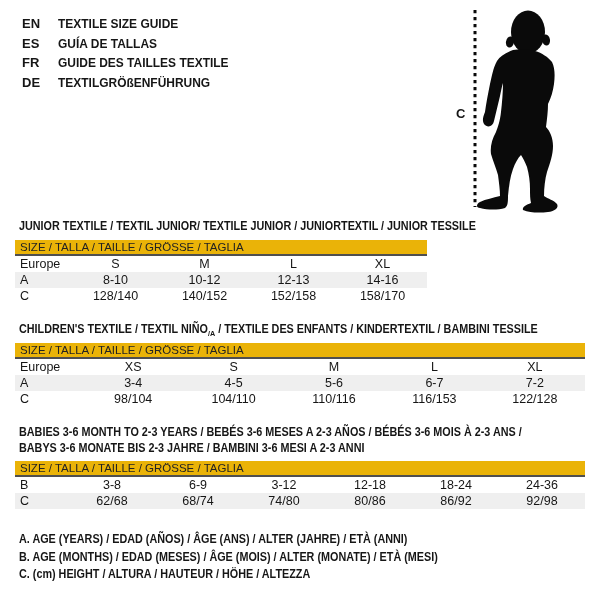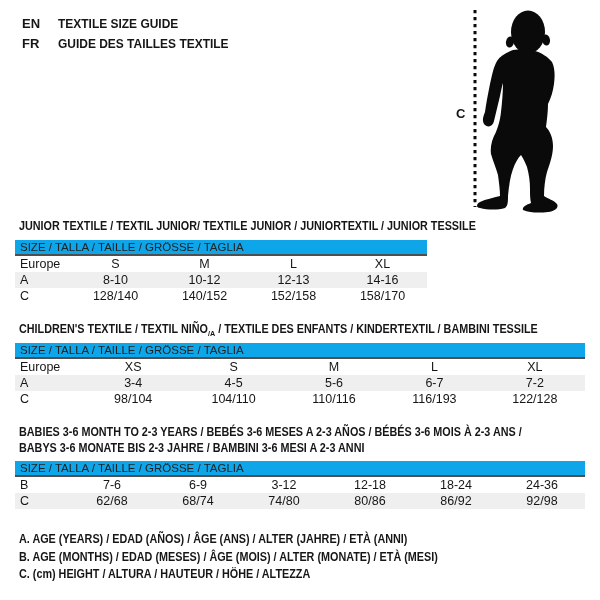--- a/index.html
+++ b/index.html
@@ -18,21 +18,21 @@
   .baby-svg{position:absolute;left:460px;top:0;}
   .c-label{position:absolute;left:456px;top:106px;font-weight:bold;font-size:13px;}
 
   
   .sec-title{position:absolute;left:19px;font-weight:bold;font-size:12px;line-height:16px;
              transform:scaleX(0.9);transform-origin:0 0;white-space:nowrap;}
   .sec-title .sub{font-size:8px;position:relative;top:2.5px;}
 
   
   .sg-table{position:absolute;left:15px;}
-  .size-bar{height:14px;line-height:14px;background:#0ea5e9;border-bottom:2px solid #4f4f4f;
+  .size-bar{height:14px;line-height:14px;background:#eab308;border-bottom:2px solid #4f4f4f;
             padding-left:5px;font-size:11.5px;color:#222;}
   .t-row{display:flex;height:16px;align-items:center;font-size:12.5px;}
   .t-row .lbl{padding-left:5px;text-align:left;}
   .t-row .cell{flex:1;text-align:center;}
   .t-row.shaded{background:#efefef;}
   .t0 .lbl{width:51px;}
   .t1 .lbl{width:63px;}
   .t2 .lbl{width:49px;}
 
   
@@ -44,22 +44,30 @@
 <body>
 
 <div class="canvas">
 
   <div class="lang-block">
     <div class="lang-row">
       <span class="lang-code">EN</span>
       <span class="lang-label">TEXTILE SIZE GUIDE</span>
     </div>
     <div class="lang-row">
+      <span class="lang-code">ES</span>
+      <span class="lang-label">GUÍA DE TALLAS</span>
+    </div>
+    <div class="lang-row">
       <span class="lang-code">FR</span>
       <span class="lang-label">GUIDE DES TAILLES TEXTILE</span>
+    </div>
+    <div class="lang-row">
+      <span class="lang-code">DE</span>
+      <span class="lang-label">TEXTILGRÖßENFÜHRUNG</span>
     </div>
   </div>
 
   <svg class="baby-svg" viewBox="0 0 140 215" width="140" height="215" aria-hidden="true">
     <line x1="15" y1="10" x2="15" y2="207" stroke="#0a0a0a" stroke-width="3" stroke-dasharray="3.2,3.8"></line>
     <g fill="#0a0a0a">
       <ellipse cx="68" cy="32" rx="17" ry="21.5"></ellipse>
       <ellipse cx="50" cy="42" rx="4" ry="5.5" transform="rotate(12 50 42)"></ellipse>
       <ellipse cx="86" cy="40" rx="4" ry="5.5" transform="rotate(-12 86 40)"></ellipse>
       <path d="M53,50
@@ -121,31 +129,31 @@
         <div class="cell">4-5</div>
         <div class="cell">5-6</div>
         <div class="cell">6-7</div>
         <div class="cell">7-2</div>
       </div>
       <div class="t-row">
         <div class="lbl">C</div>
         <div class="cell">98/104</div>
         <div class="cell">104/110</div>
         <div class="cell">110/116</div>
-        <div class="cell">116/193</div>
+        <div class="cell">116/153</div>
         <div class="cell">122/128</div>
       </div>
     </div>
 
   <div class="sec-title" style="top:424px;"><span>BABIES 3-6 MONTH TO 2-3 YEARS / BEBÉS 3-6 MESES A 2-3 AÑOS / BÉBÉS 3-6 MOIS À 2-3 ANS /</span><br><span>BABYS 3-6 MONATE BIS 2-3 JAHRE / BAMBINI 3-6 MESI A 2-3 ANNI</span></div>
   <div class="sg-table t2" style="top:461px;width:570px;">
       <div class="size-bar">SIZE / TALLA / TAILLE / GRÖSSE / TAGLIA</div>
       <div class="t-row">
         <div class="lbl">B</div>
-        <div class="cell">7-6</div>
+        <div class="cell">3-8</div>
         <div class="cell">6-9</div>
         <div class="cell">3-12</div>
         <div class="cell">12-18</div>
         <div class="cell">18-24</div>
         <div class="cell">24-36</div>
       </div>
       <div class="t-row shaded">
         <div class="lbl">C</div>
         <div class="cell">62/68</div>
         <div class="cell">68/74</div>

